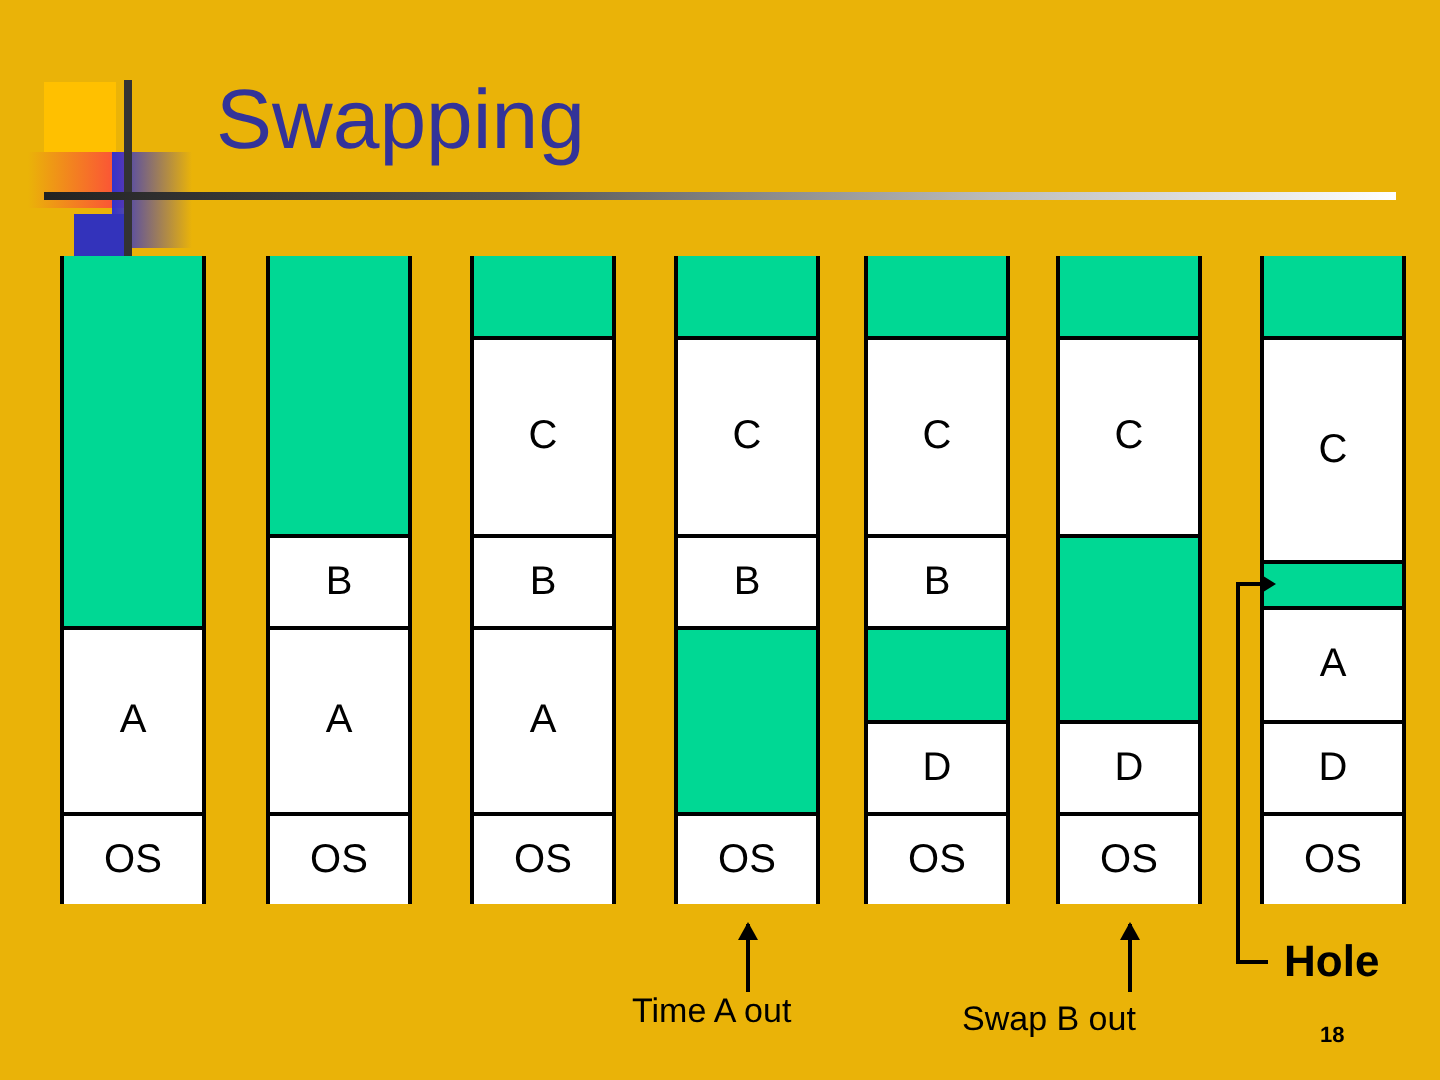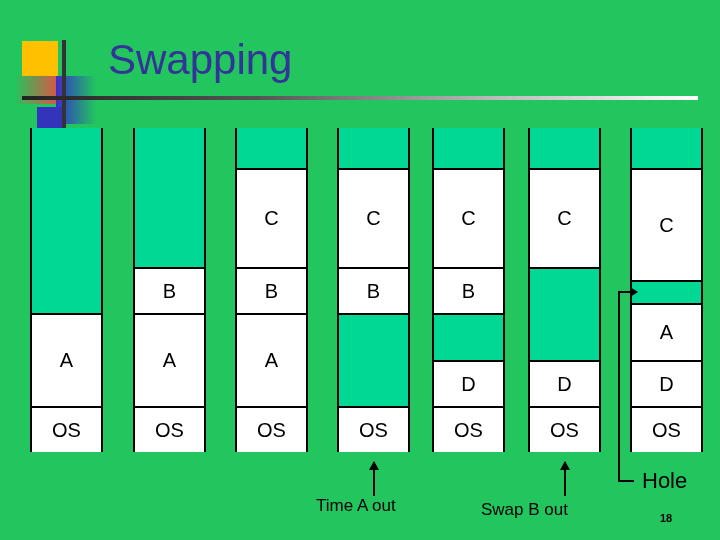--- a/index.html
+++ b/index.html
@@ -4,21 +4,21 @@
 <style>
   html, body {
     margin: 0;
     padding: 0;
     background: #ffffff;
   }
   #slide {
     position: relative;
     width: 720px;
     height: 540px;
-    background: #22c55e;
+    background: #eab308;
     overflow: hidden;
     font-family: "Liberation Sans", sans-serif;
   }
 
   
   .deco-yellow {
     position: absolute;
     left: 22px; top: 41px;
     width: 36px; height: 35px;
     background: #FFC000;
@@ -137,20 +137,21 @@
     left: 630px; top: 287px;
     border-top: 5px solid transparent;
     border-bottom: 5px solid transparent;
     border-left: 8px solid #000000;
   }
   .hole-label {
     position: absolute;
     left: 642px; top: 468px;
     font-size: 22px;
     color: #000000;
+    font-weight: bold;
   }
   .page-num {
     position: absolute;
     left: 660px; top: 512px;
     font-size: 11px;
     color: #000000;
     font-weight: bold;
   }
 </style>
 </head>

